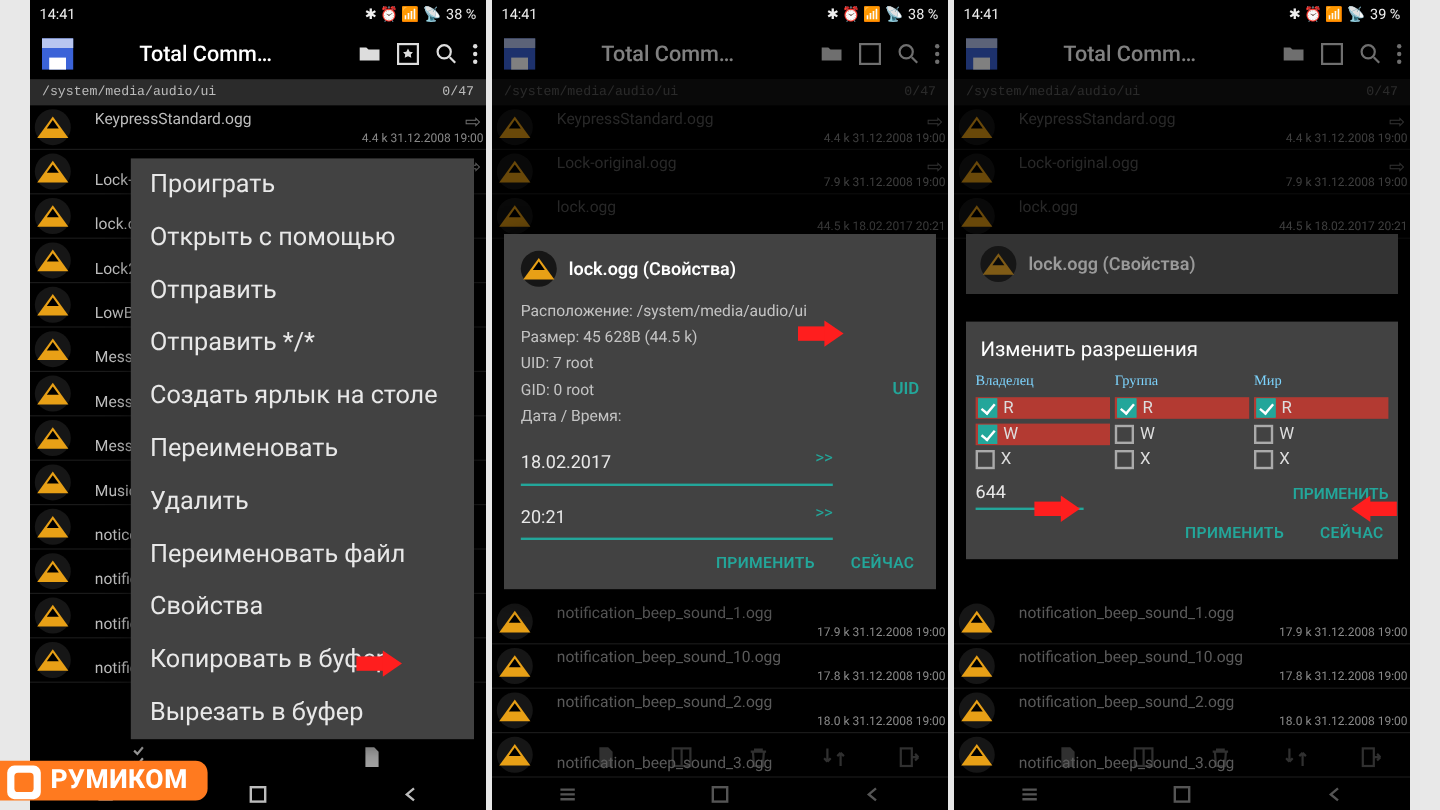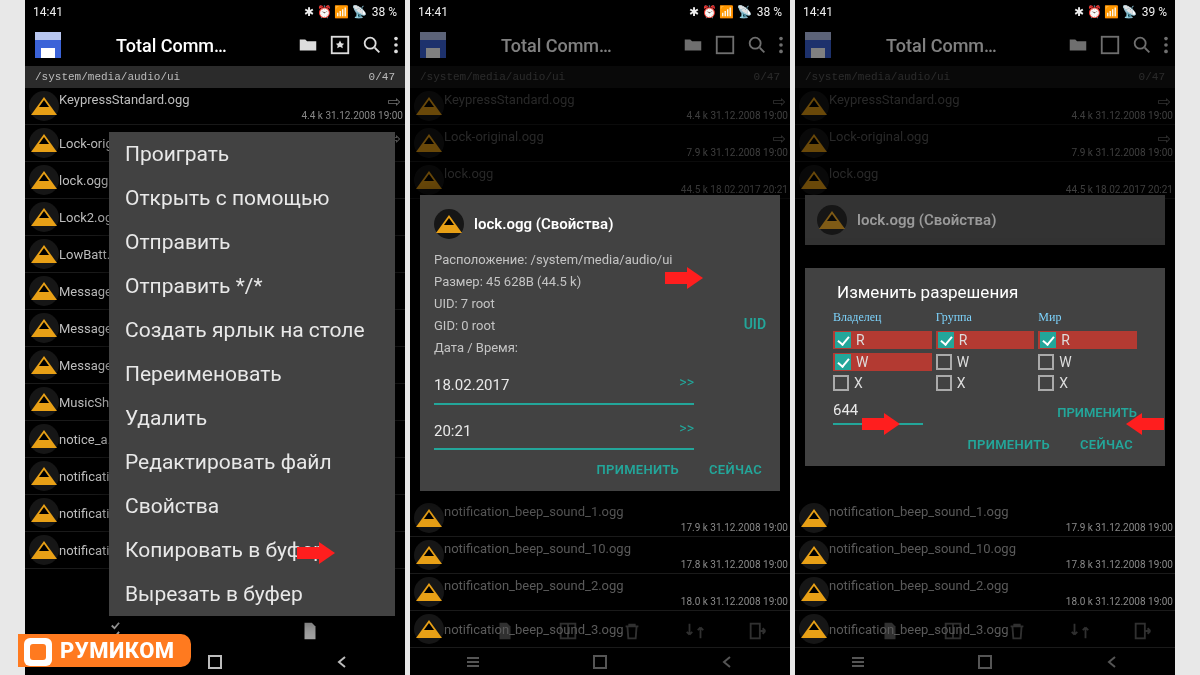--- a/index.html
+++ b/index.html
@@ -20,21 +20,21 @@
   .disk-icon:before { content: ""; position: absolute; top: 0; left: 0; right: 0; height: 8px; background: #b8c6f0; }
   .disk-icon:after { content: ""; position: absolute; left: 6px; right: 6px; bottom: 0; height: 10px; background: #fff; }
   .appbar .title { flex: 1; color: #fff; font-size: 18px; font-weight: 500; white-space: nowrap; overflow: hidden; margin-left: 45px; }
   .ab-icon { width: 22px; height: 22px; }
 
   
   .pathbar { height: 22px; background: #2b2b2b; display: flex; justify-content: space-between; align-items: center; padding: 0 10px; font-size: 11px; color: #bbb; font-family: Liberation Mono, monospace; }
 
   
   .filelist { position: relative; height: 545px; overflow: hidden; background: #000; }
-  .row { display: flex; align-items: center; padding: 3px 2px 3px 4px; border-bottom: 1px solid #1a1a1a; font-size: 13px; position: relative; gap: 0; }
+  .row { display: flex; align-items: flex-end; padding: 3px 2px 3px 4px; border-bottom: 1px solid #1a1a1a; font-size: 13px; position: relative; gap: 20px; }
   .row .thumb { width: 30px; height: 30px; border-radius: 50%; background: #161616; display: flex; align-items: center; justify-content: center; flex: none; }
   .tri { width: 0; height: 0; border-left: 13px solid transparent; border-right: 13px solid transparent; border-bottom: 18px solid #e8a016; position: relative; }
   .tri:after { content: ""; position: absolute; left: -5px; top: 3px; border-left: 5px solid transparent; border-right: 5px solid transparent; border-bottom: 7px solid #000; }
   .row .main { flex: 1; min-width: 0; }
   .row .name { color: #bdbdbd; white-space: nowrap; overflow: hidden; text-overflow: ellipsis; }
   .row .meta { text-align: right; font-size: 10px; color: #8a8a8a; margin-top: 3px; }
   .row .arrow { position: absolute; right: 4px; top: 4px; color: #707070; font-size: 16px; }
   .dimrow .name { color: #5a5a5a; }
 
   
@@ -48,21 +48,21 @@
   .dlg-hdr .t { color: #fff; font-weight: 600; font-size: 15px; }
   .dlg-body { font-size: 13px; color: #c4c4c4; line-height: 1.7; position: relative; }
   .sidebtn { position: absolute; right: 0; color: #23a69a; font-weight: 600; font-size: 14px; }
   .dlg-input { width: 260px; margin-top: 12px; }
   .dlg-input .val { color: #e8e8e8; font-size: 15px; border-bottom: 2px solid #23a69a; padding: 2px 0 4px; display: inline-block; width: 100%; }
   .dlg-input .more { position: absolute; right: 0; color: #23a69a; font-size: 14px; }
   .dlg-actions { display: flex; justify-content: flex-end; gap: 30px; padding: 12px 4px 14px; }
   .dlg-actions span { color: #23a69a; font-size: 13px; font-weight: 600; letter-spacing: .3px; }
 
   
-  .permdlg { position: absolute; left: 10px; right: 10px; top: 268px; background: #424242; box-shadow: 0 6px 24px rgba(0,0,0,.7); z-index: 30; padding: 14px 28px 0; }
+  .permdlg { position: absolute; left: 10px; right: 10px; top: 268px; background: #424242; box-shadow: 0 6px 24px rgba(0,0,0,.7); z-index: 30; padding: 14px 8px 0; }
   .permdlg .title { color: #fff; font-size: 17px; margin-bottom: 6px; padding-left: 4px; }
   .permgrid { display: grid; grid-template-columns: 1fr 1fr 1fr; gap: 4px 4px; }
   .permgrid .col-hdr { color: #7dd3fc; font-size: 12px; padding: 2px 0; font-family: Liberation Serif, serif; }
   .cb { display: flex; align-items: center; gap: 5px; font-size: 14px; color: #ddd; }
   .cb .box { width: 16px; height: 16px; border: 2px solid #aaa; position: relative; }
   .cb.on .box { background: #23a69a; border-color: #23a69a; }
   .cb.on .box:after { content: ""; position: absolute; left: 3px; top: 0; width: 5px; height: 9px; border: solid #fff; border-width: 0 2px 2px 0; transform: rotate(40deg); }
   .cb.redbg { background: #b33a32; padding: 1px 4px 1px 2px; }
   .permrow { display: flex; align-items: center; margin-top: 8px; }
   .perm-input { width: 90px; border-bottom: 2px solid #23a69a; font-size: 15px; color: #e8e8e8; padding: 2px 0 4px; }
@@ -82,21 +82,21 @@
   
   .redarrow { position: absolute; z-index: 40; width: 42px; height: 22px; }
   .redarrow.right:before { content: ""; position: absolute; left: 0; top: 5px; width: 24px; height: 12px; background: #ff1e1e; }
   .redarrow.right:after { content: ""; position: absolute; left: 22px; top: 0; border-top: 11px solid transparent; border-bottom: 11px solid transparent; border-left: 16px solid #ff1e1e; }
   .redarrow.left:before { content: ""; position: absolute; right: 0; top: 5px; width: 24px; height: 12px; background: #ff1e1e; }
   .redarrow.left:after { content: ""; position: absolute; right: 22px; top: 0; border-top: 11px solid transparent; border-bottom: 11px solid transparent; border-right: 16px solid #ff1e1e; }
 
   
 
   
-  .rumikom { position: absolute; left: 18px; bottom: 8px; background: #ff7a1f; color: #fff; font-weight: 800; font-size: 22px; padding: 4px 16px 4px 42px; border-radius: 0 10px 10px 0; letter-spacing: 0.5px; z-index: 60; }
+  .rumikom { position: absolute; left: 0; bottom: 8px; background: #ff7a1f; color: #fff; font-weight: 800; font-size: 22px; padding: 4px 16px 4px 42px; border-radius: 0 10px 10px 0; letter-spacing: 0.5px; z-index: 60; }
   .rumikom:before { content: ""; position: absolute; left: 6px; top: 4px; width: 28px; height: 28px; background: #fff; border-radius: 6px; }
   .rumikom:after { content: ""; position: absolute; left: 12px; top: 10px; width: 16px; height: 16px; background: #ff7a1f; border-radius: 3px; }
 
   
   .lockhdr { position: absolute; left: 10px; right: 10px; top: 195px; background: #333; z-index: 25; padding: 10px 12px; display: flex; align-items: center; gap: 10px; }
   .lockhdr .t { color: #9a9a9a; font-weight: 600; font-size: 15px; }
 
   svg { display: block; }
 </style>
 </head>
@@ -258,21 +258,21 @@
       </div>
 
   <div class="ctxmenu" id="ctx">
         <div class="item">Проиграть</div>
         <div class="item">Открыть с помощью</div>
         <div class="item">Отправить</div>
         <div class="item">Отправить */*</div>
         <div class="item">Создать ярлык на столе</div>
         <div class="item">Переименовать</div>
         <div class="item">Удалить</div>
-        <div class="item">Редактировать файл</div>
+        <div class="item">Переименовать файл</div>
         <div class="item">Свойства</div>
         <div class="item">Копировать в буфер</div>
         <div class="item">Вырезать в буфер</div>
       </div>
   <div class="redarrow right" style="left:272px; top:542px;"></div>
 
   <div class="bottombar">
     <svg class="bb-icon" viewBox="0 0 24 24" fill="none" stroke="#ccc" stroke-width="2">
           <path d="M3 6l3 3 5-6M3 16l3 3 5-6"></path>
         </svg>

